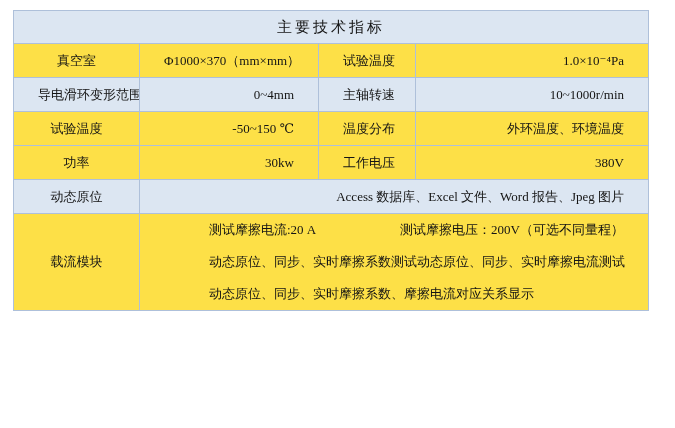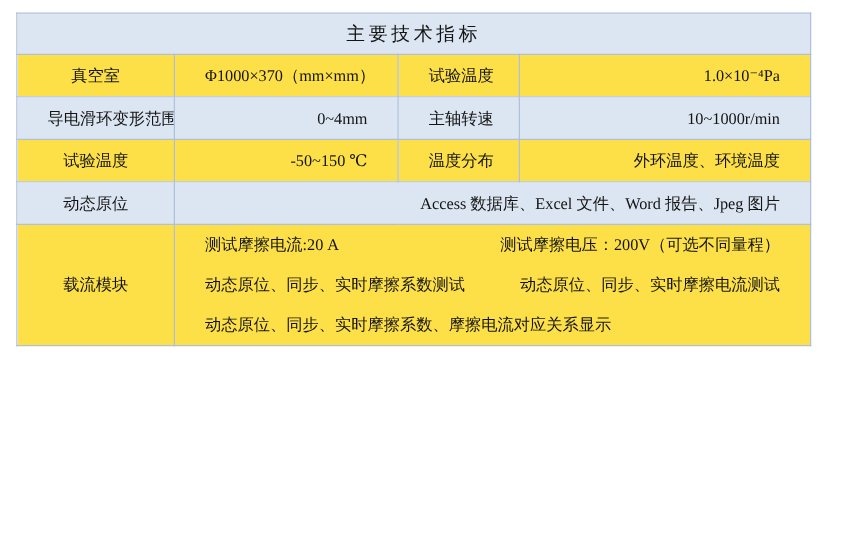--- a/index.html
+++ b/index.html
@@ -44,20 +44,21 @@
   tr.plain td { background: #fde047; }
   td.lbl { text-align: center; }
   td.val { text-align: right; }
   td.module-cell { padding: 2px 8px; }
   .module-line {
     line-height: 32px;
     height: 32px;
     display: flex;
     justify-content: space-between;
     white-space: nowrap;
+    margin-left: 45px;
   }
   .module-line.single { justify-content: flex-start; }
 </style>
 </head>
 <body>
 
 <div class="doc">
   <table class="spec">
     <colgroup>
       <col style="width:126px">
@@ -86,20 +87,26 @@
     </tr>
 
     <tr class="spec-row plain">
       <td class="lbl">试验温度</td>
       <td class="val">-50~150 ℃</td>
       <td class="lbl">温度分布</td>
       <td class="val">外环温度、环境温度</td>
     </tr>
 
 
+    <tr class="spec-row plain">
+      <td class="lbl">功率</td>
+      <td class="val">30kw</td>
+      <td class="lbl">工作电压</td>
+      <td class="val">380V</td>
+    </tr>
 
 
 
     <tr class="spec-row stripe">
       <td class="lbl">动态原位</td>
       <td class="val" colspan="3">Access 数据库、Excel 文件、Word 报告、Jpeg 图片</td>
     </tr>
 
     <tr class="plain">
       <td class="lbl">载流模块</td>

